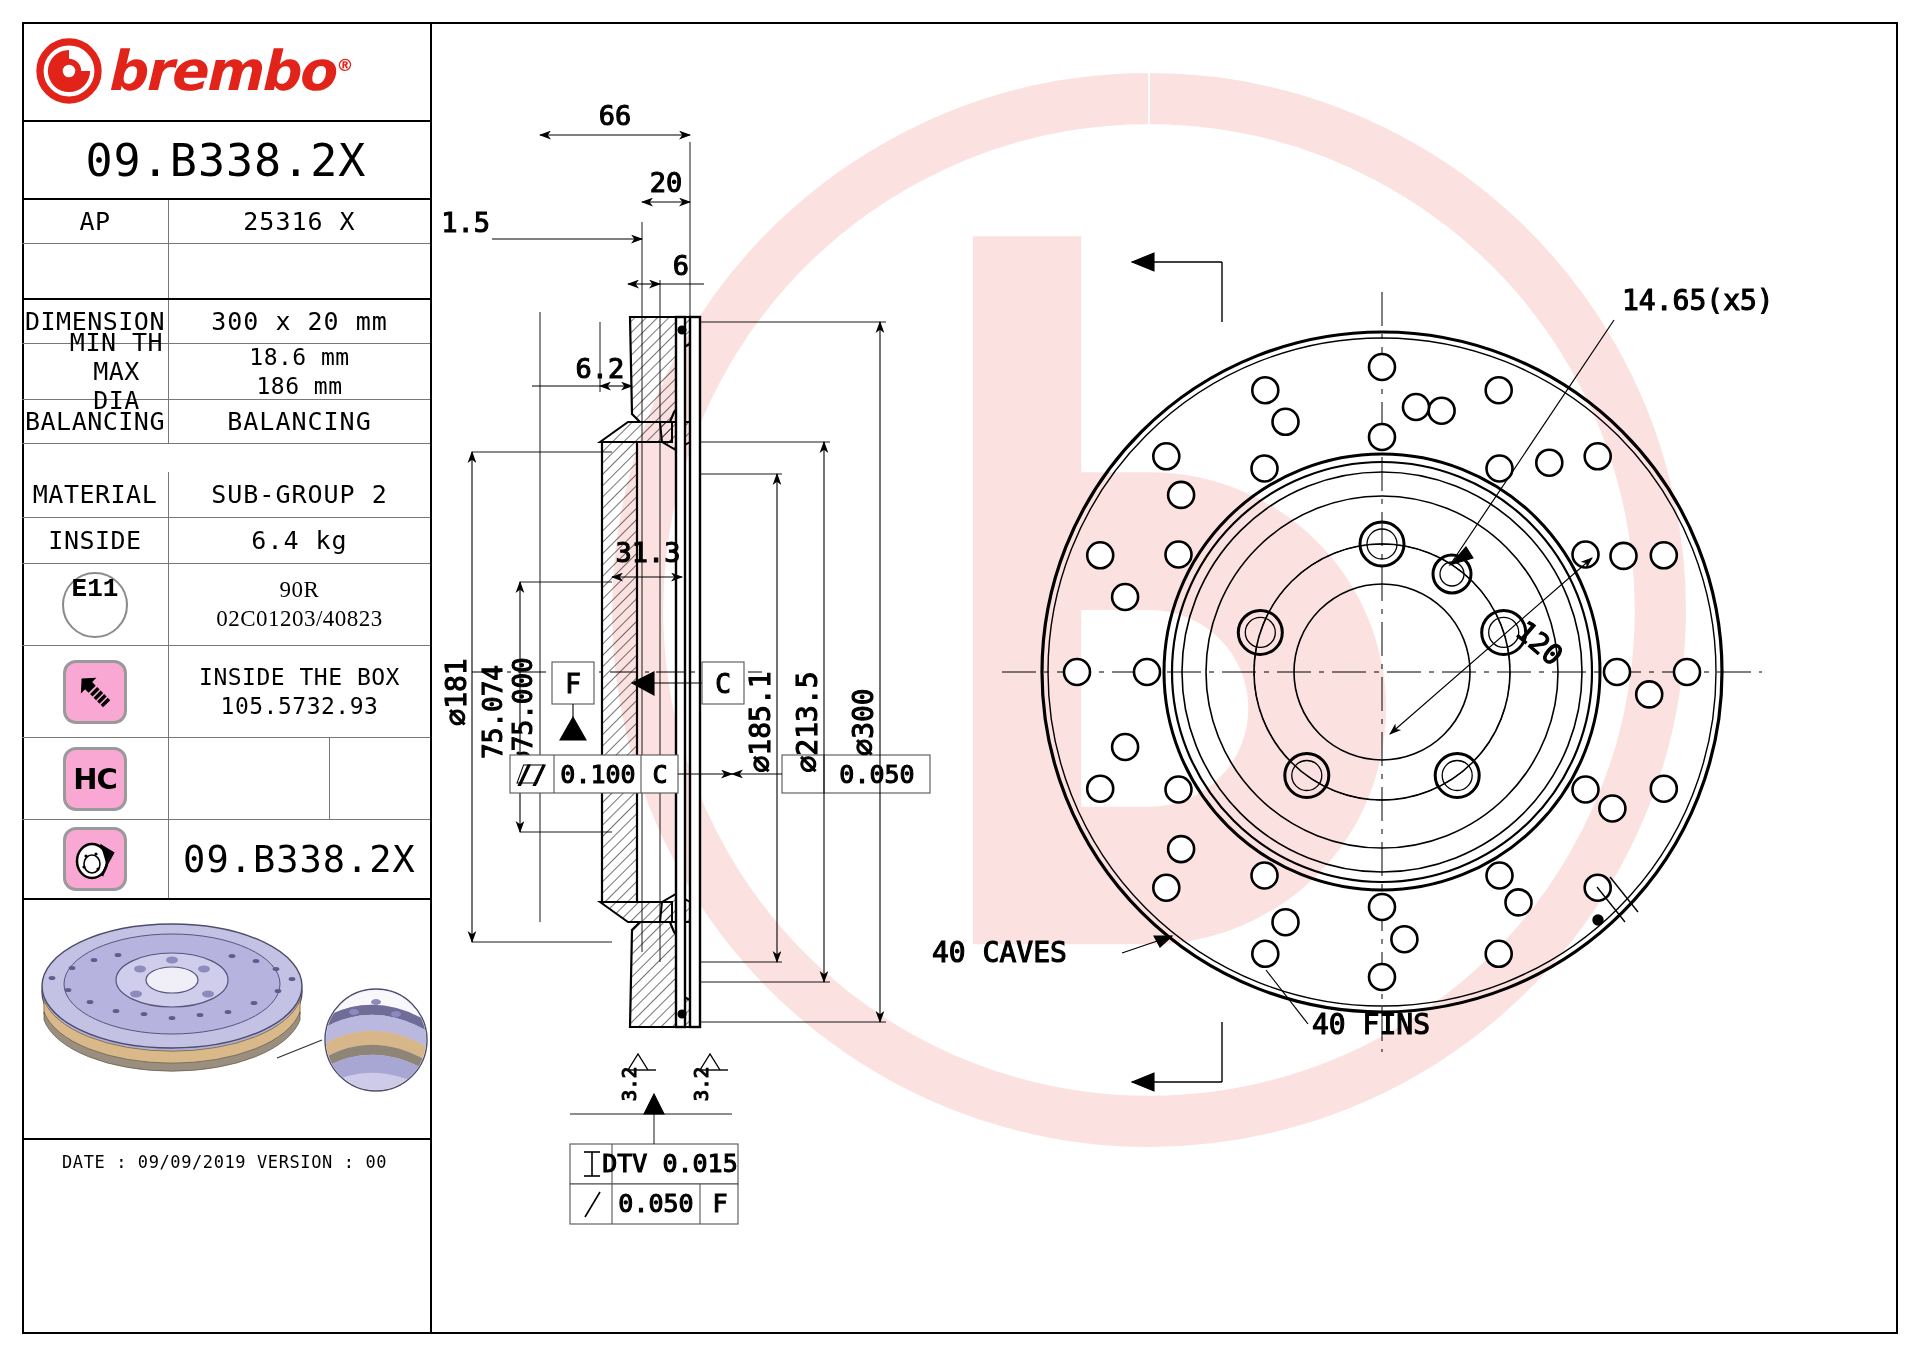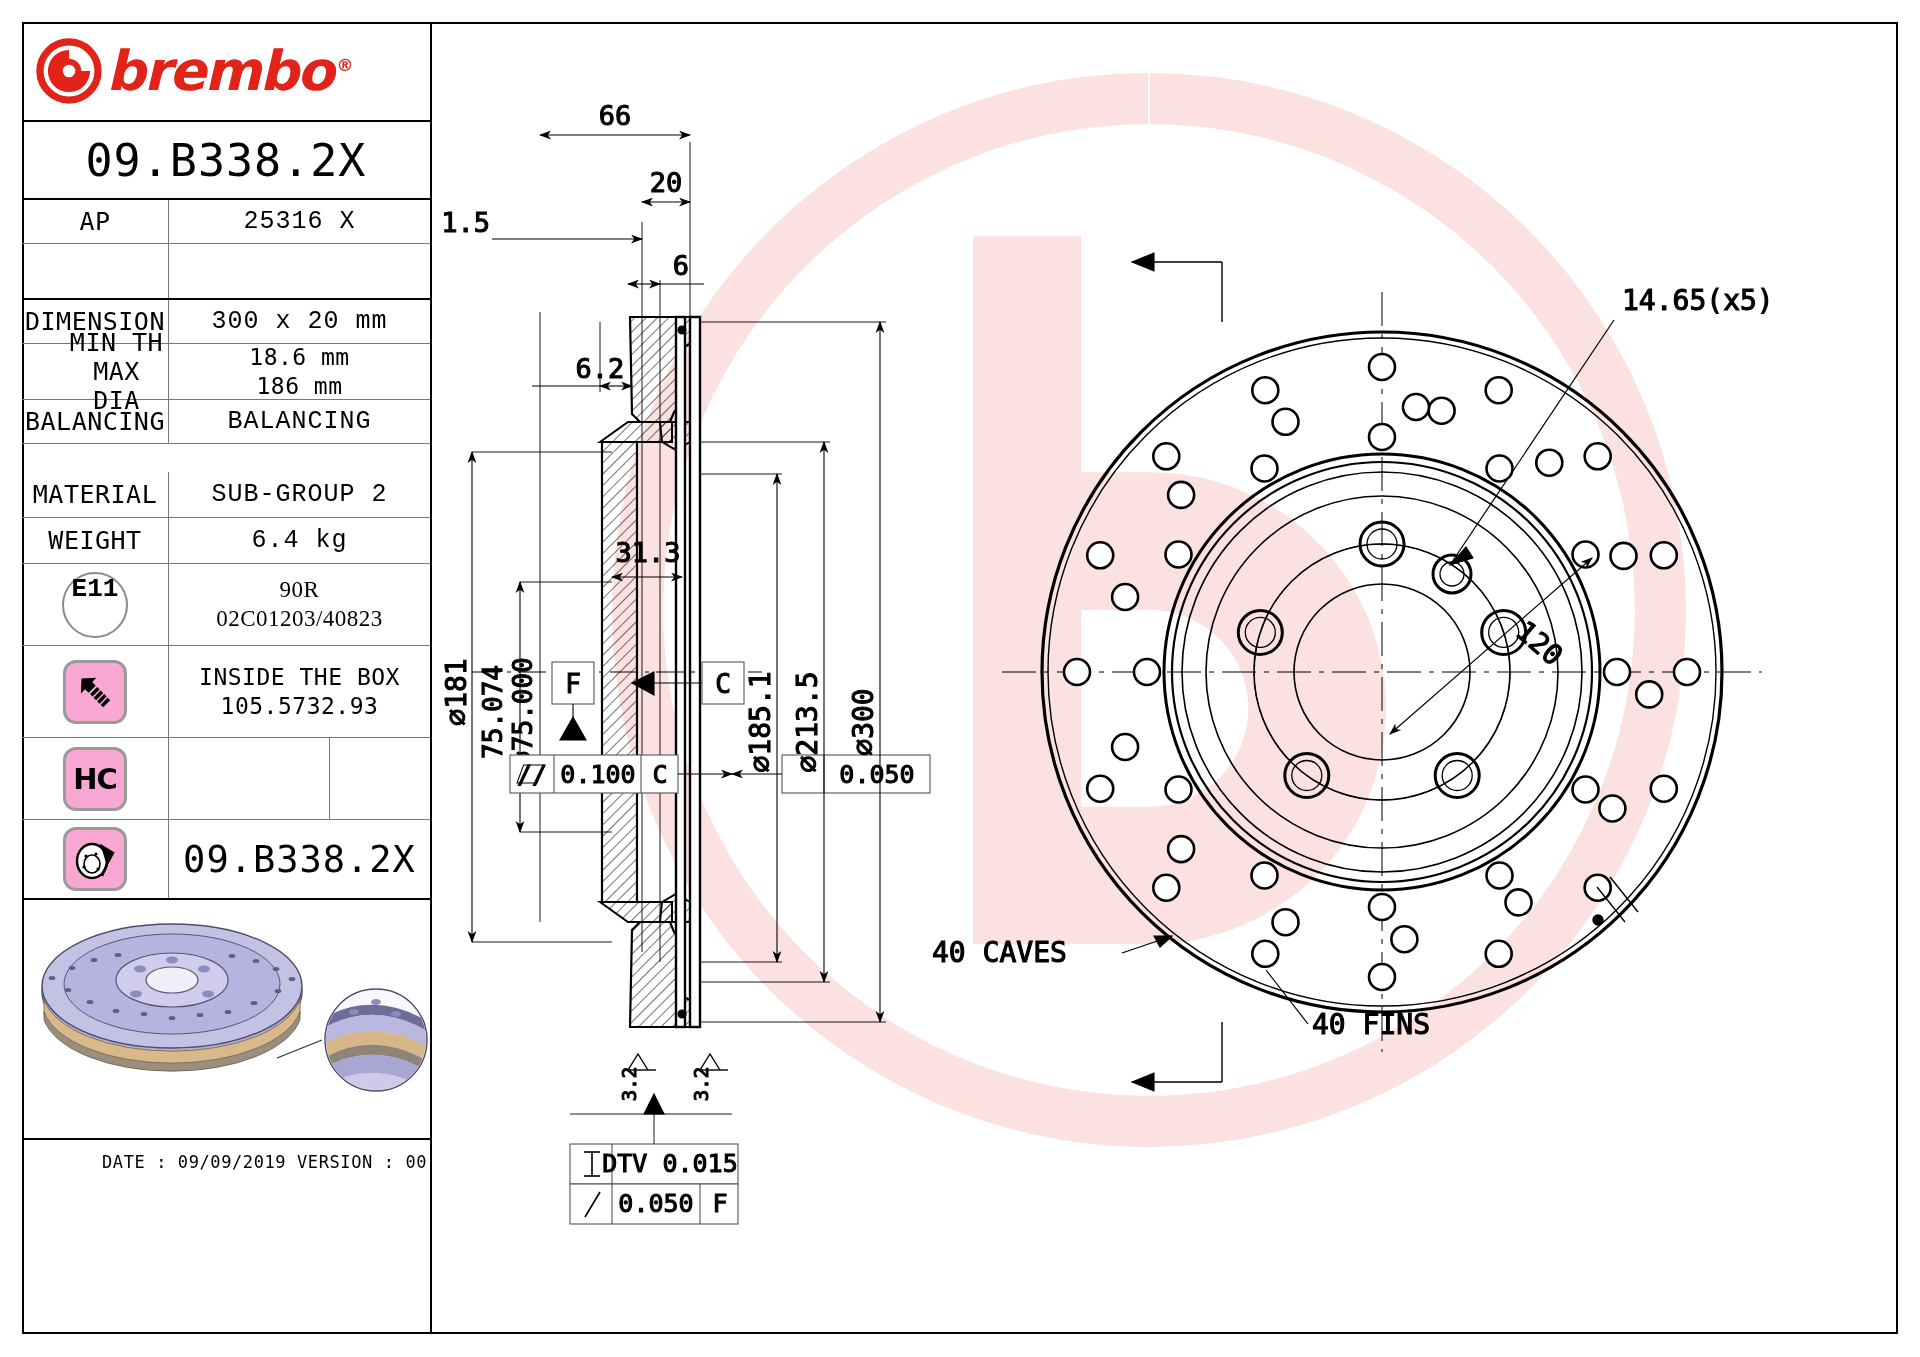--- a/index.html
+++ b/index.html
@@ -17,21 +17,21 @@
 
   
   .tbl{position:absolute;left:22px;top:22px;width:410px;height:1312px;
        border-right:2px solid #000;box-sizing:border-box;}
   .trow{display:flex;border-bottom:1px solid #777;box-sizing:border-box;}
   .trow.hard{border-bottom:2px solid #000;}
   .tc-l{width:147px;border-right:1px solid #777;box-sizing:border-box;
         display:flex;align-items:center;justify-content:center;text-align:center;}
   .tc-r{flex:1;display:flex;align-items:center;justify-content:center;text-align:center;}
   .lbl{font-size:25px;letter-spacing:.5px;color:#000;}
-  .val{font-size:25px;letter-spacing:1px;color:#000;font-family:Liberation Mono, monospace;}
+  .val{font-size:25px;letter-spacing:1px;color:#000;}
   .val2{font-size:23px;line-height:1.22;letter-spacing:.5px;}
 
   .logo-row{height:100px;display:flex;align-items:center;padding-left:14px;
             border-bottom:2px solid #000;box-sizing:border-box;}
   .brembo-mark{width:66px;height:66px;flex:0 0 auto;}
   .brembo-word{font-family:"DejaVu Sans",sans-serif;font-weight:bold;font-size:55px;
        color:#e2231a;letter-spacing:-2px;margin-left:8px;font-style:italic;
        transform:skewX(-2deg);}
   .reg{font-size:17px;vertical-align:super;font-style:normal;}
 
@@ -58,21 +58,21 @@
       display:flex;justify-content:center;
       font-family:Liberation Mono, monospace;font-weight:bold;font-size:26px;}
   .sq-badge{width:58px;height:58px;border:3px solid #9a9a9a;border-radius:13px;
       display:flex;align-items:center;justify-content:center;background:#f9a8d4;}
   .hc-txt{font-family:"DejaVu Sans",sans-serif;font-weight:bold;font-size:29px;letter-spacing:-1px;}
 
   .split-r{display:flex;flex:1;}
   .split-a{flex:1;border-right:1px solid #777;}
   .split-b{width:100px;}
 
-  .date-txt{font-size:17px;letter-spacing:.6px;padding-left:40px;margin-left:40px;}
+  .date-txt{font-size:17px;letter-spacing:.6px;padding-left:40px;}
 
   
   .canvas{position:absolute;left:432px;top:22px;width:1466px;height:1312px;}
   .canvas svg{position:absolute;left:0;top:0;width:1466px;height:1312px;}
 
   .dt{font-family:"DejaVu Sans Mono",monospace;fill:#000;}
 </style>
 </head>
 <body>
 
@@ -153,21 +153,21 @@
       <div class="tc-l">
           <span class="lbl">MATERIAL</span>
         </div>
       <div class="tc-r">
           <span class="val">SUB-GROUP 2</span>
         </div>
     </div>
 
     <div class="trow wt-row">
       <div class="tc-l">
-          <span class="lbl">WEIGHT</span>
+          <span class="lbl">INSIDE</span>
         </div>
       <div class="tc-r">
           <span class="val">6.4 kg</span>
         </div>
     </div>
 
     <div class="trow e11-row">
       <div class="tc-l">
         <span class="e11-badge">
             <span>E11</span>

